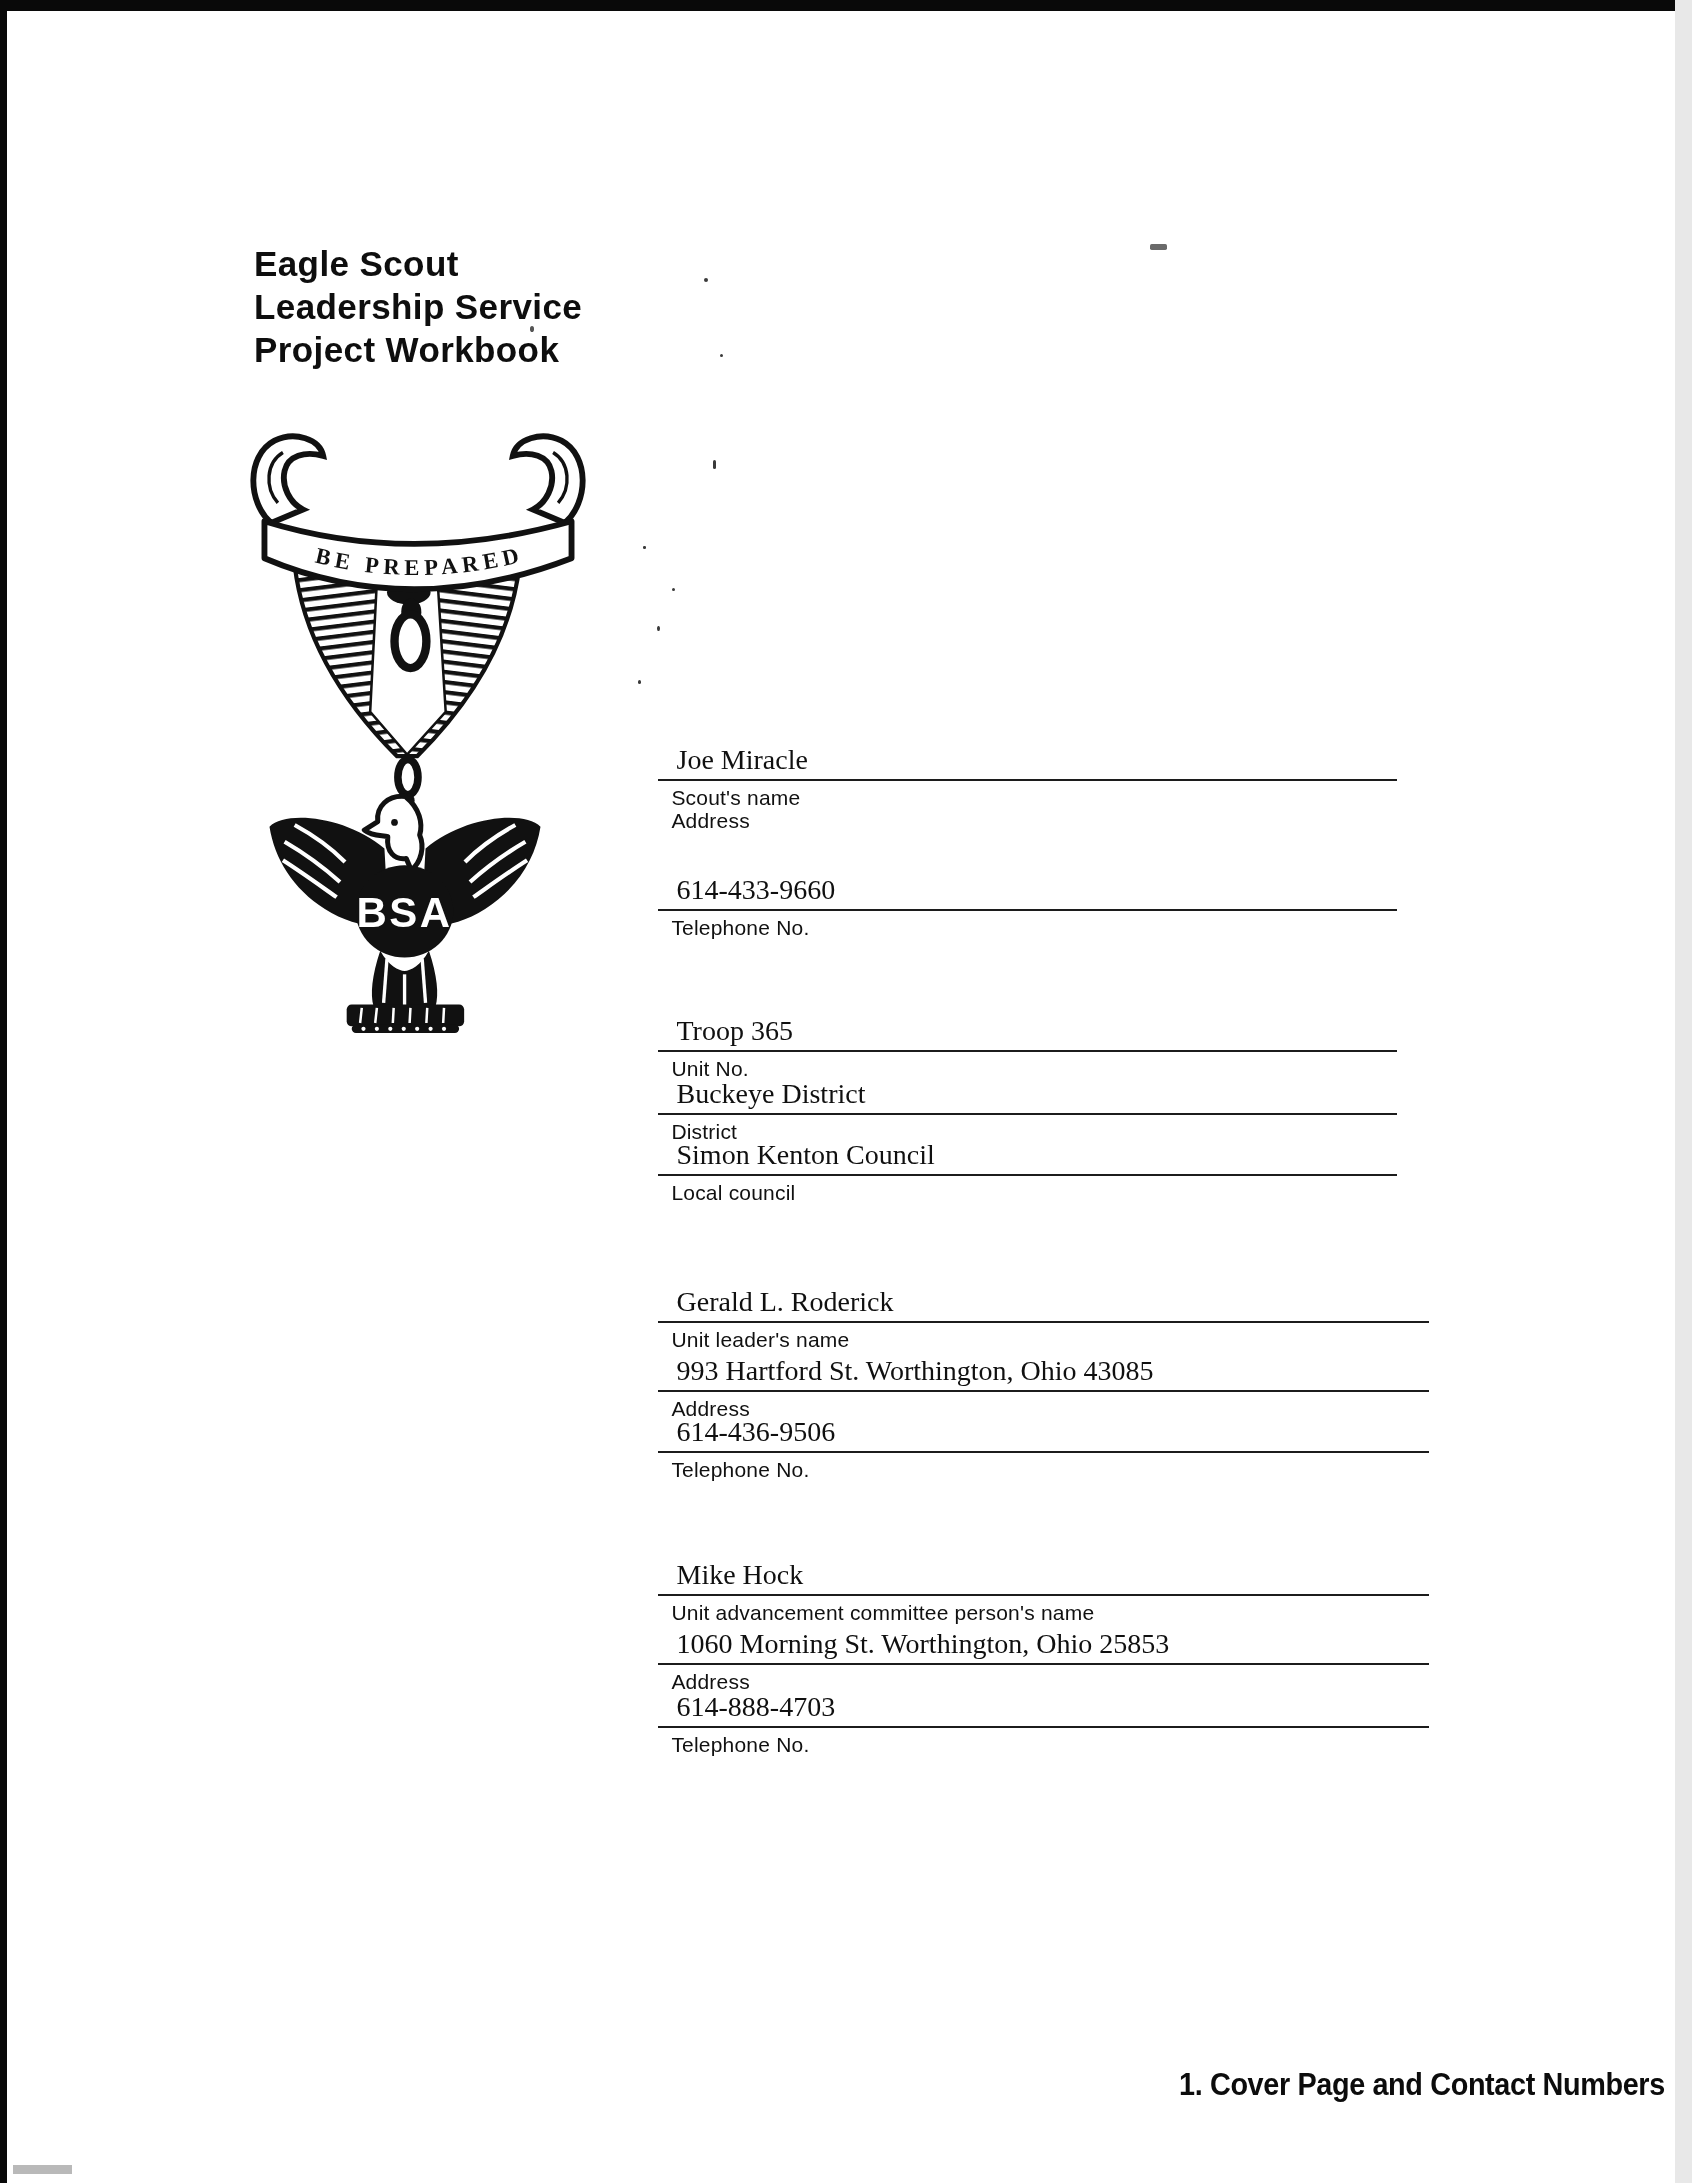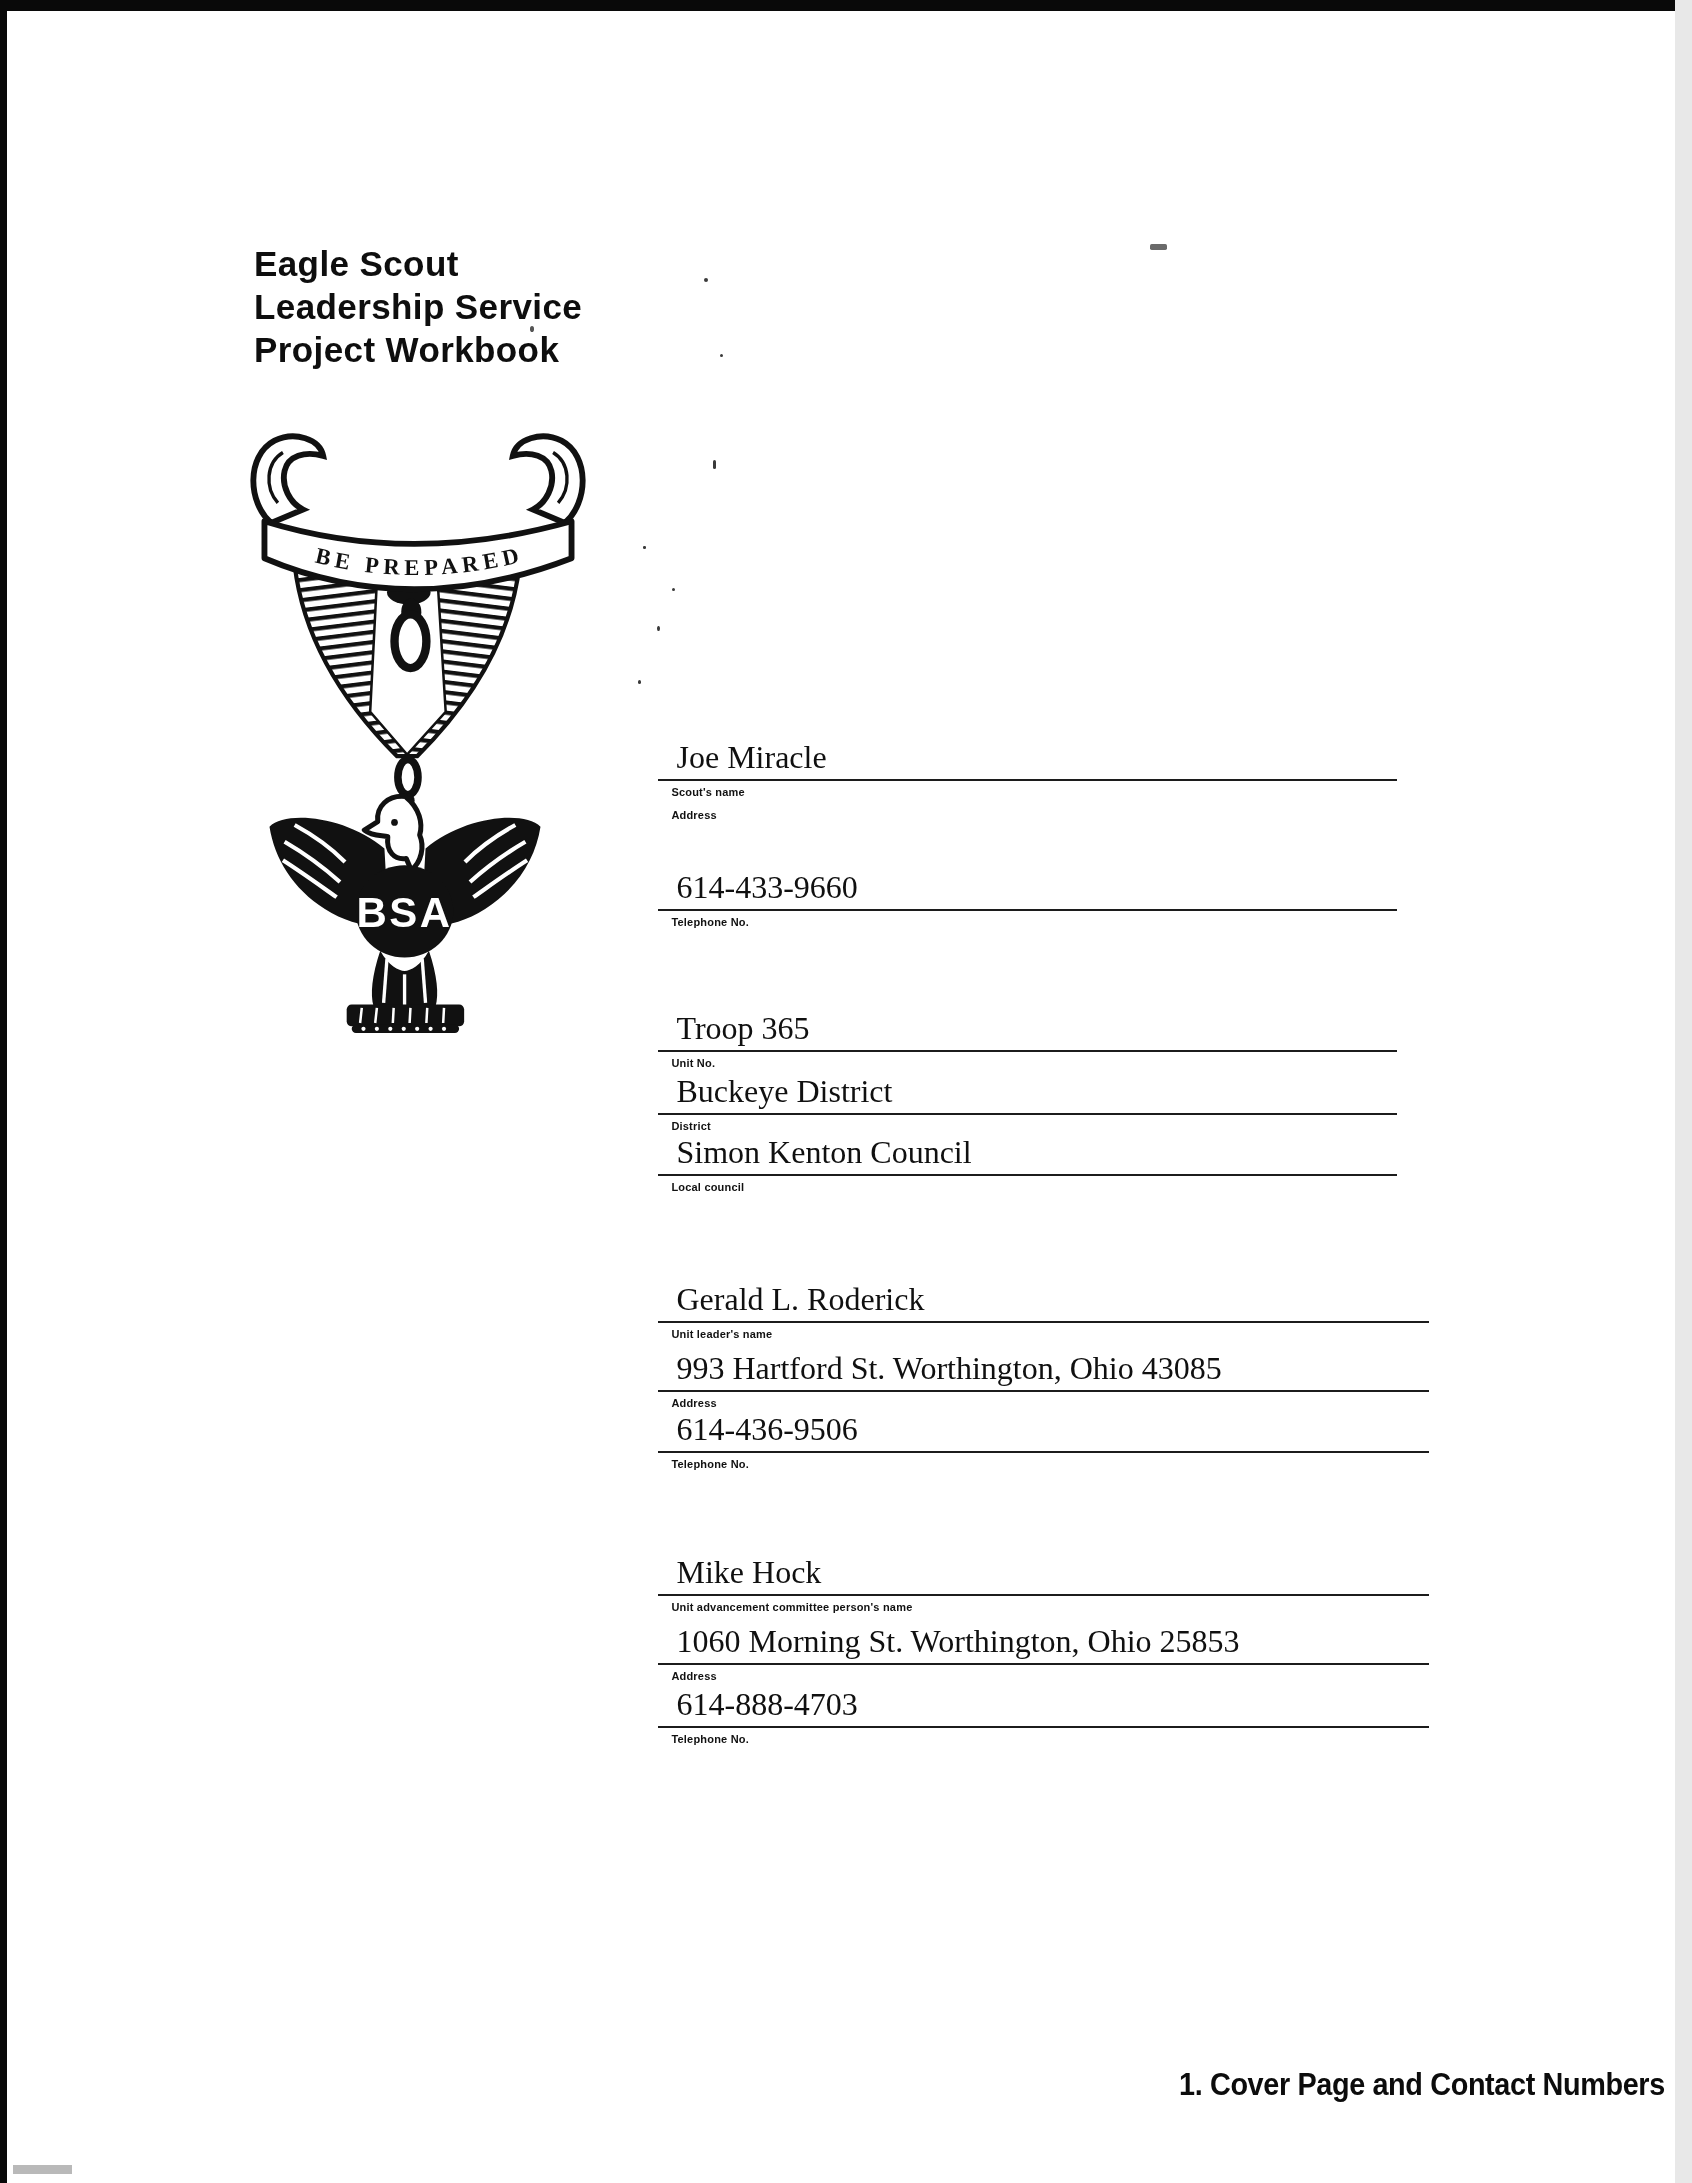--- a/index.html
+++ b/index.html
@@ -26,29 +26,29 @@
   }
 
   
   .medal{position:absolute;left:246px;top:422px;}
 
   
   .field{position:absolute;left:658px;width:739px;}
   .field.wide{width:771px;}
   .field .value{
     font-family:"Liberation Serif",serif;
-    font-size:32px;color:#101010;
+    font-size:28px;color:#101010;
     height:39px;display:flex;align-items:flex-end;
     padding:0 0 2.5px 18.5px;
     border-bottom:2.5px solid #1c1c1c;
     white-space:nowrap;
   }
   .field .label{
     font-family:"Liberation Sans",sans-serif;
-    font-weight:bold;font-size:11px;color:#111;
+    font-weight:normal;font-size:21px;color:#111;
     margin-top:5.9px;padding-left:13.4px;
     letter-spacing:0.2px;
   }
 
   
   .footer{
     position:absolute;left:1179px;top:2066px;
     font-family:"Liberation Sans",sans-serif;
     font-weight:bold;font-size:32px;color:#0c0c0c;
     transform:scaleX(0.9);transform-origin:left top;

